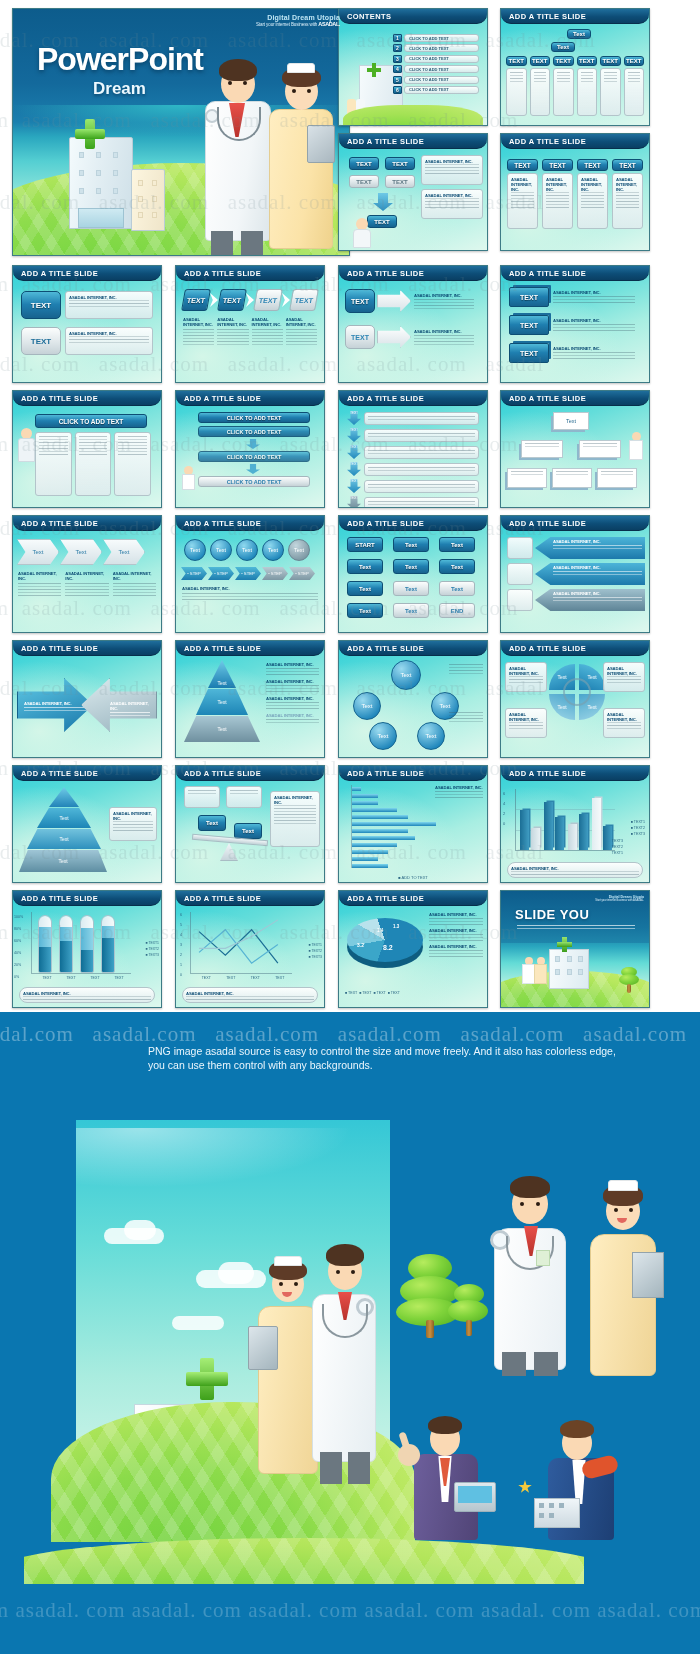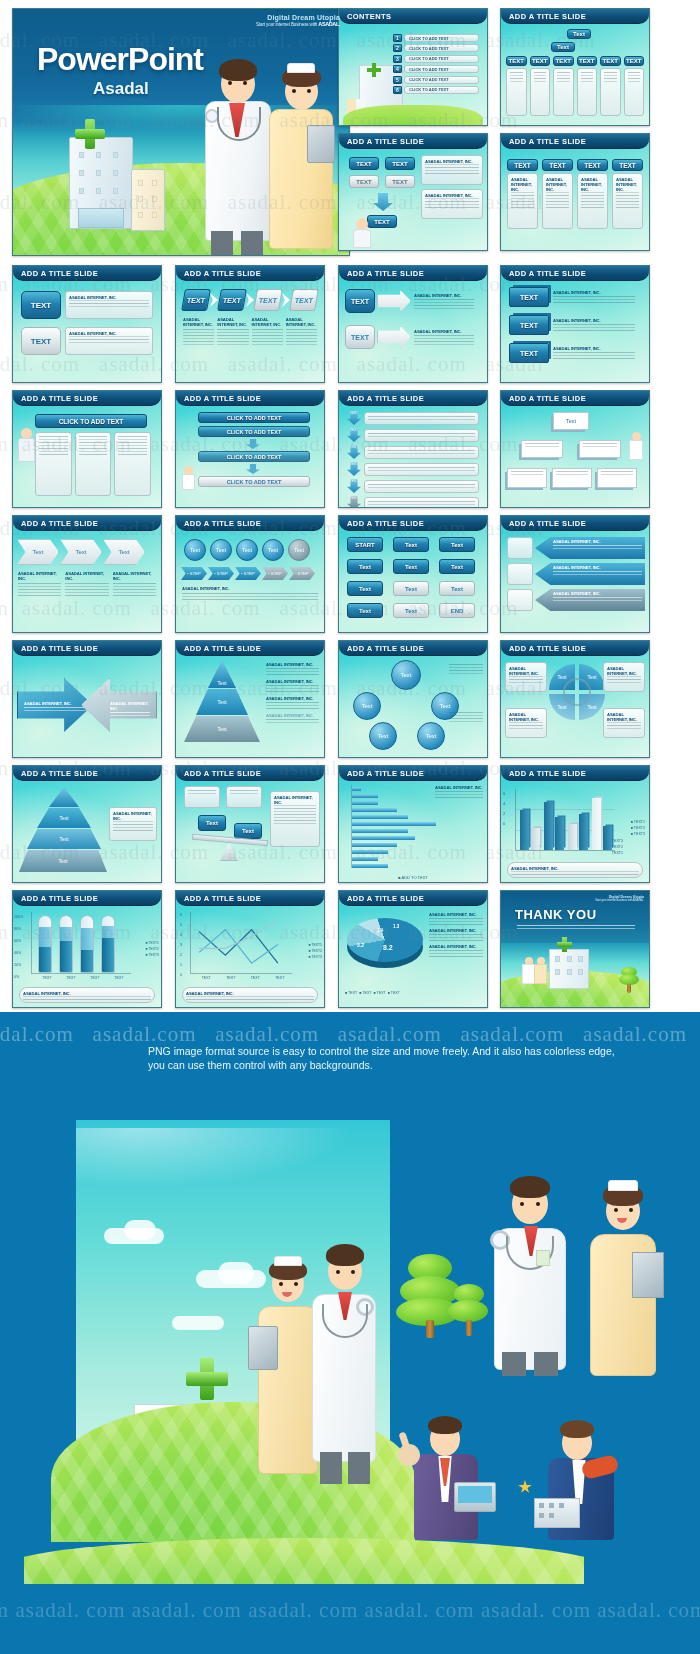--- a/index.html
+++ b/index.html
@@ -120,21 +120,21 @@
       <div style="position:absolute;left:0;top:0;right:0;height:108px;
             background:linear-gradient(180deg,#0c5d8f 0%,#0f6severe 0%,#0e6496 40%,#17749f 78%,#2b99b4 100%);
             border-bottom-left-radius:0;border-bottom-right-radius:0;"></div>
       <div style="position:absolute;left:0;top:96px;right:0;height:30px;
             background:radial-gradient(ellipse at 50% 0%, #2fb7c6 0%, rgba(47,183,198,0) 72%);"></div>
       <div class="tw-brand">
         <div class="l1">Digital Dream Utopia</div>
         <div class="l2"><span>Start your internet Business with</span> <b>ASADAL.</b></div>
       </div>
       <div class="pp-title">PowerPoint</div>
-      <div class="pp-sub">Asadal</div>
+      <div class="pp-sub">Dream</div>
 
       <div class="hill"></div>
 
       <div class="bldg" style="left:56px;top:128px;width:64px;height:92px;">
         <div class="win" style="left:9px;top:14px;"></div>
           <div class="win" style="left:26px;top:14px;"></div>
           <div class="win" style="left:43px;top:14px;"></div>
         <div class="win" style="left:9px;top:32px;"></div>
           <div class="win" style="left:26px;top:32px;"></div>
           <div class="win" style="left:43px;top:32px;"></div>
@@ -1292,21 +1292,21 @@
       </div>
     </div>
 
     <div class="slide titleslide" style="left:500px; top:890px; width:150px; height:118px;">
       <div class="sky" style="background:linear-gradient(180deg,#0d5c8c 0%,#15739f 34%,#2aa7bf 48%,#63dbd6 62%,#b6f0e2 82%,#e2f8ee 100%);"></div>
       <div style="position:absolute;left:0;top:0;right:0;height:52px;background:linear-gradient(180deg,#0d5c8c 0%,#16749f 70%,#1f86ab 100%);"></div>
       <div style="position:absolute;right:5px;top:4px;text-align:right;">
         <div style="color:#bfe6f5;font-size:3.6px;font-weight:bold;">Digital Dream Utopia</div>
         <div style="color:#dff1fb;font-size:2.6px;">Start your internet Business with ASADAL.</div>
       </div>
-      <div style="position:absolute;left:14px;top:16px;font-size:13px;font-weight:bold;color:#fff;letter-spacing:.5px;text-shadow:0 1px 3px rgba(0,40,70,.5);">THANK YOU</div>
+      <div style="position:absolute;left:14px;top:16px;font-size:13px;font-weight:bold;color:#fff;letter-spacing:.5px;text-shadow:0 1px 3px rgba(0,40,70,.5);">SLIDE YOU</div>
       <div style="position:absolute;left:16px;top:34px;right:14px;">
           <div class="lines" style="position:relative;left:0;top:0;">
             <i style="background:rgba(255,255,255,.65)"></i>
             <i style="background:rgba(255,255,255,.5)"></i>
           </div>
         </div>
       <div class="hill" style="height:36%;"></div>
       <div style="position:absolute;left:48px;top:58px;width:40px;height:40px;background:linear-gradient(100deg,#f8fcfd,#dcebf1);border:1px solid #c3d4dc;">
         <div class="win" style="left:5px;top:6px;"></div>
           <div class="win" style="left:17px;top:6px;"></div>
@@ -1348,21 +1348,21 @@
       <div class="wm-row dark" style="top:840px;">asadal. com&nbsp;&nbsp;&nbsp;asadal. com&nbsp;&nbsp;&nbsp;asadal. com&nbsp;&nbsp;&nbsp;asadal. com&nbsp;&nbsp;&nbsp;asadal</div>
       <div class="wm-row dark" style="top:920px;">com&nbsp;&nbsp;asadal. com&nbsp;&nbsp;&nbsp;asadal. com&nbsp;&nbsp;&nbsp;asadal. com&nbsp;&nbsp;&nbsp;asadal. com</div>
     </div>
   </div>
 
   <div class="png-sec">
 
     <div class="wm-row" style="top:10px;">asadal.com&nbsp;&nbsp;&nbsp;asadal.com&nbsp;&nbsp;&nbsp;asadal.com&nbsp;&nbsp;&nbsp;asadal.com&nbsp;&nbsp;&nbsp;asadal.com&nbsp;&nbsp;&nbsp;asadal.com&nbsp;&nbsp;&nbsp;asadal.com</div>
 
     <div class="png-desc">
-      <div>PNG image format source is easy to control the size and move freely. And it also has colorless edge,</div>
+      <div>PNG image asadal source is easy to control the size and move freely. And it also has colorless edge,</div>
       <div>you can use them control with any backgrounds.</div>
     </div>
 
     <div class="hero">
       <div class="clouds">
         <div class="cloud" style="left:28px;top:108px;width:60px;height:16px;"></div>
         <div class="cloud" style="left:48px;top:100px;width:32px;height:20px;"></div>
         <div class="cloud" style="left:120px;top:150px;width:70px;height:18px;"></div>
         <div class="cloud" style="left:142px;top:142px;width:36px;height:22px;"></div>
         <div class="cloud" style="left:96px;top:196px;width:52px;height:14px;"></div>

